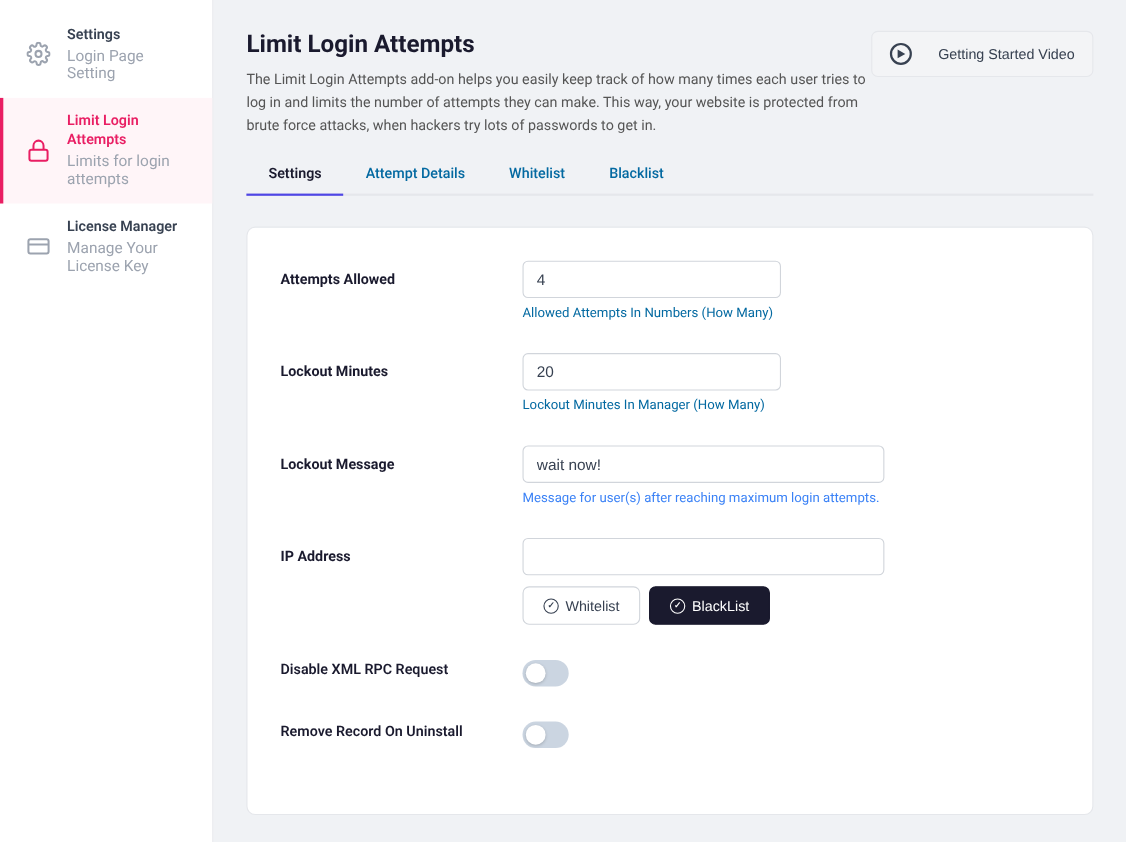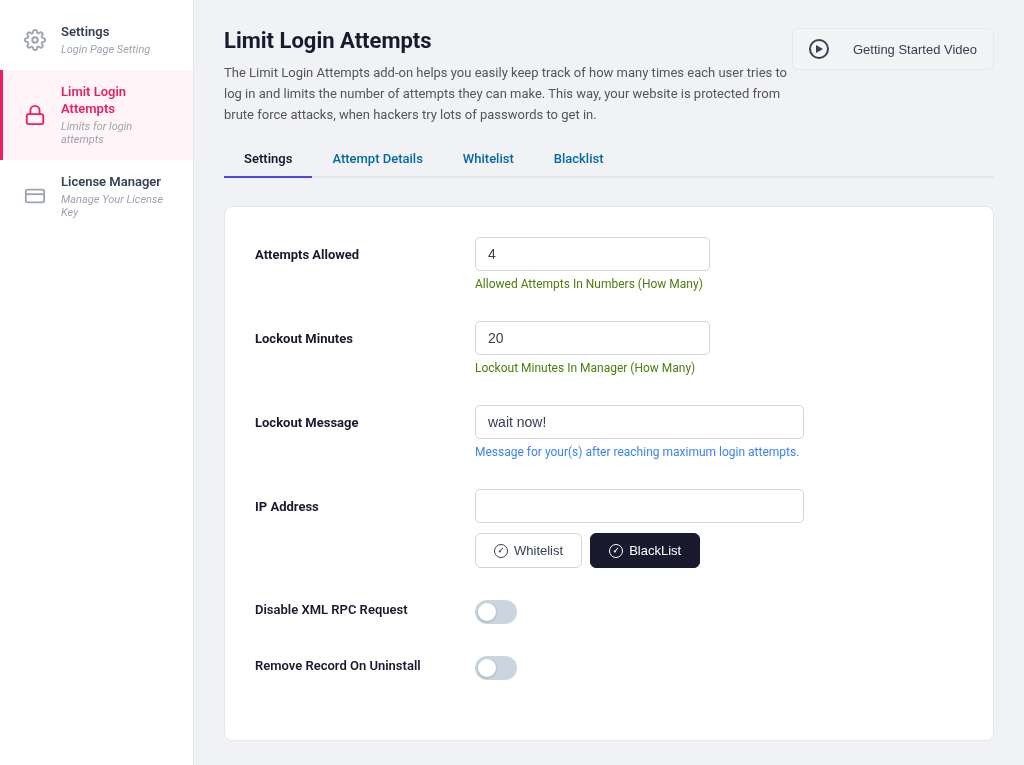--- a/index.html
+++ b/index.html
@@ -47,24 +47,23 @@
     .sidebar-item .item-text .item-title {
       font-size: 13px;
       font-weight: 600;
       color: #374151;
       line-height: 1.3;
     }
     .sidebar-item.active .item-text .item-title {
       color: #e91e63;
     }
     .sidebar-item .item-text .item-sub {
-      font-size: 11px;
+      font-size: 14px;
       color: #9ca3af;
       margin-top: 2px;
-      font-style: italic;
     }
 
     
     .main {
       flex: 1;
       padding: 28px 30px;
       overflow-y: auto;
     }
 
     .page-header {
@@ -180,21 +179,21 @@
       background: #fff;
       outline: none;
       display: block;
     }
     .form-input.wide {
       width: 329px;
     }
 
     .form-hint {
       font-size: 12px;
-      color: #4d7c0f;
+      color: #0369a1;
       margin-top: 6px;
     }
 
     
     .ip-buttons {
       display: flex;
       gap: 8px;
       margin-top: 10px;
     }
     .btn-whitelist {
@@ -366,21 +365,21 @@
       <div class="form-control-wrap">
         <input class="form-input" type="text" value="20" style="">
         <div class="form-hint">Lockout Minutes In Manager (How Many)</div>
       </div>
     </div>
 
     <div class="form-row">
       <div class="form-label">Lockout Message</div>
       <div class="form-control-wrap">
         <input class="form-input wide" type="text" value="wait now!" style="">
-        <div class="form-hint" style="color:#3b82f6;">Message for your(s) after reaching maximum login attempts.</div>
+        <div class="form-hint" style="color:#3b82f6;">Message for user(s) after reaching maximum login attempts.</div>
       </div>
     </div>
 
     <div class="form-row">
       <div class="form-label">IP Address</div>
       <div class="form-control-wrap">
         <input class="form-input wide" type="text" value="" style="">
         <div class="ip-buttons">
           <button class="btn-whitelist">
             <span style="display:inline-flex;align-items:center;justify-content:center;width:14px;height:14px;border:1.5px solid #374151;border-radius:50%;font-size:8px;font-weight:bold;">✓</span>

